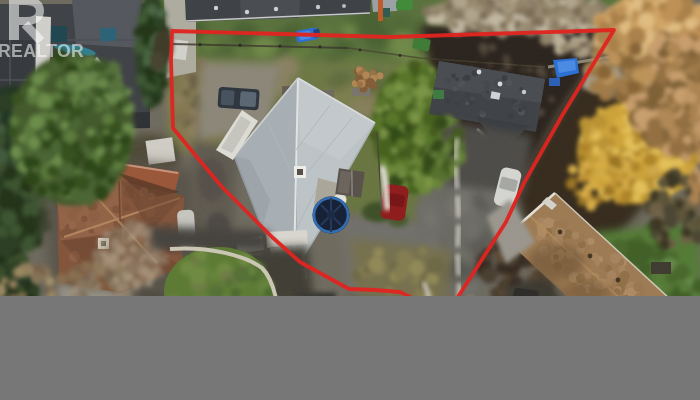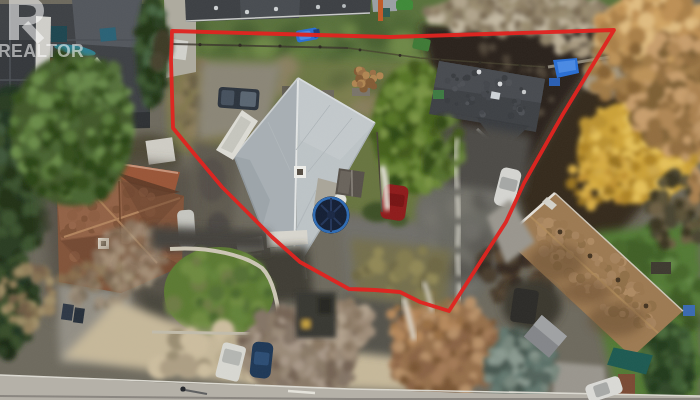--- a/index.html
+++ b/index.html
@@ -1,16 +1,16 @@
 <!DOCTYPE html>
 <html><head>
 <meta charset="utf-8">
 <style>
 html,body{margin:0;padding:0;background:#777;}
-#stage{width:700px;height:400px;overflow:hidden;position:relative;font-family:"Liberation Sans",sans-serif;text-align:right;}
+#stage{width:700px;height:296px;overflow:hidden;position:relative;font-family:"Liberation Sans",sans-serif;text-align:right;}
 </style>
 </head>
 <body>
 <div id="stage">
 <svg width="700" height="400" viewBox="0 0 700 400">
 <defs>
 <filter id="b2" x="-30%" y="-30%" width="160%" height="160%">
           <feGaussianBlur stdDeviation="2"></feGaussianBlur>
         </filter>
 <filter id="b4" x="-40%" y="-40%" width="180%" height="180%">

